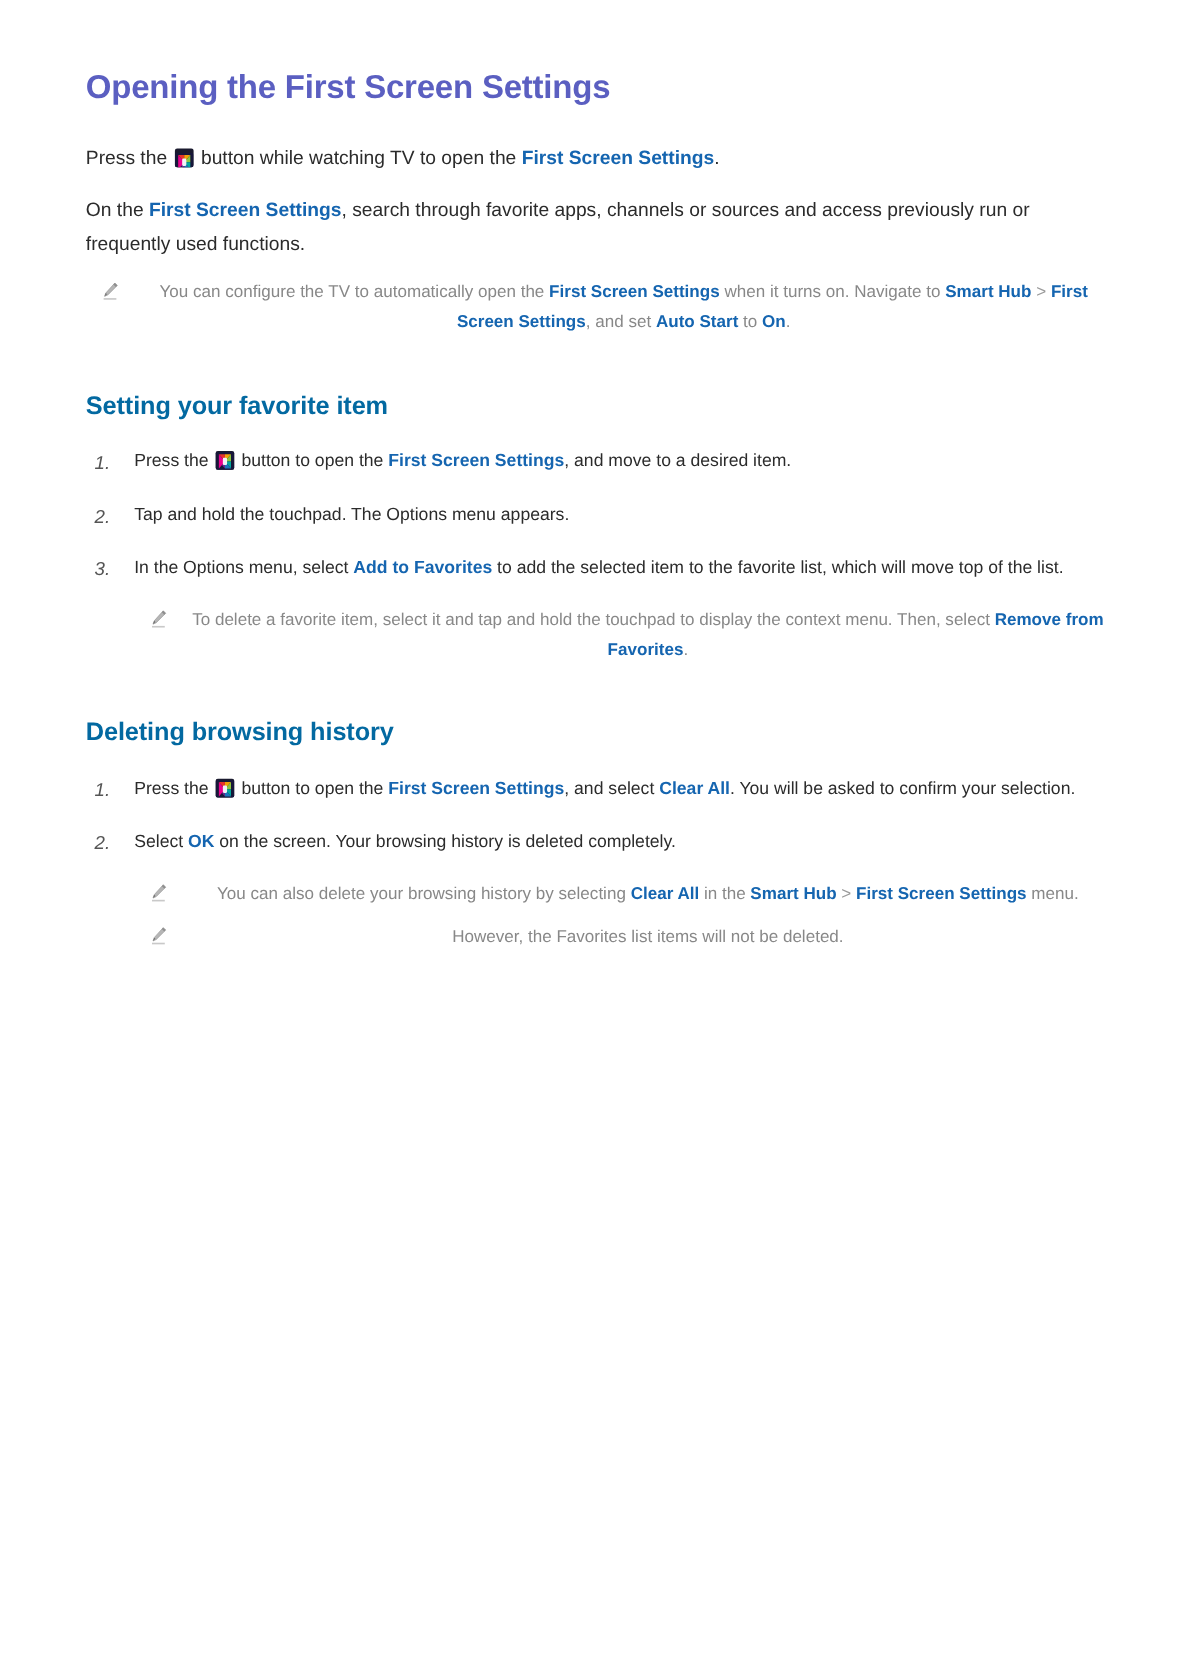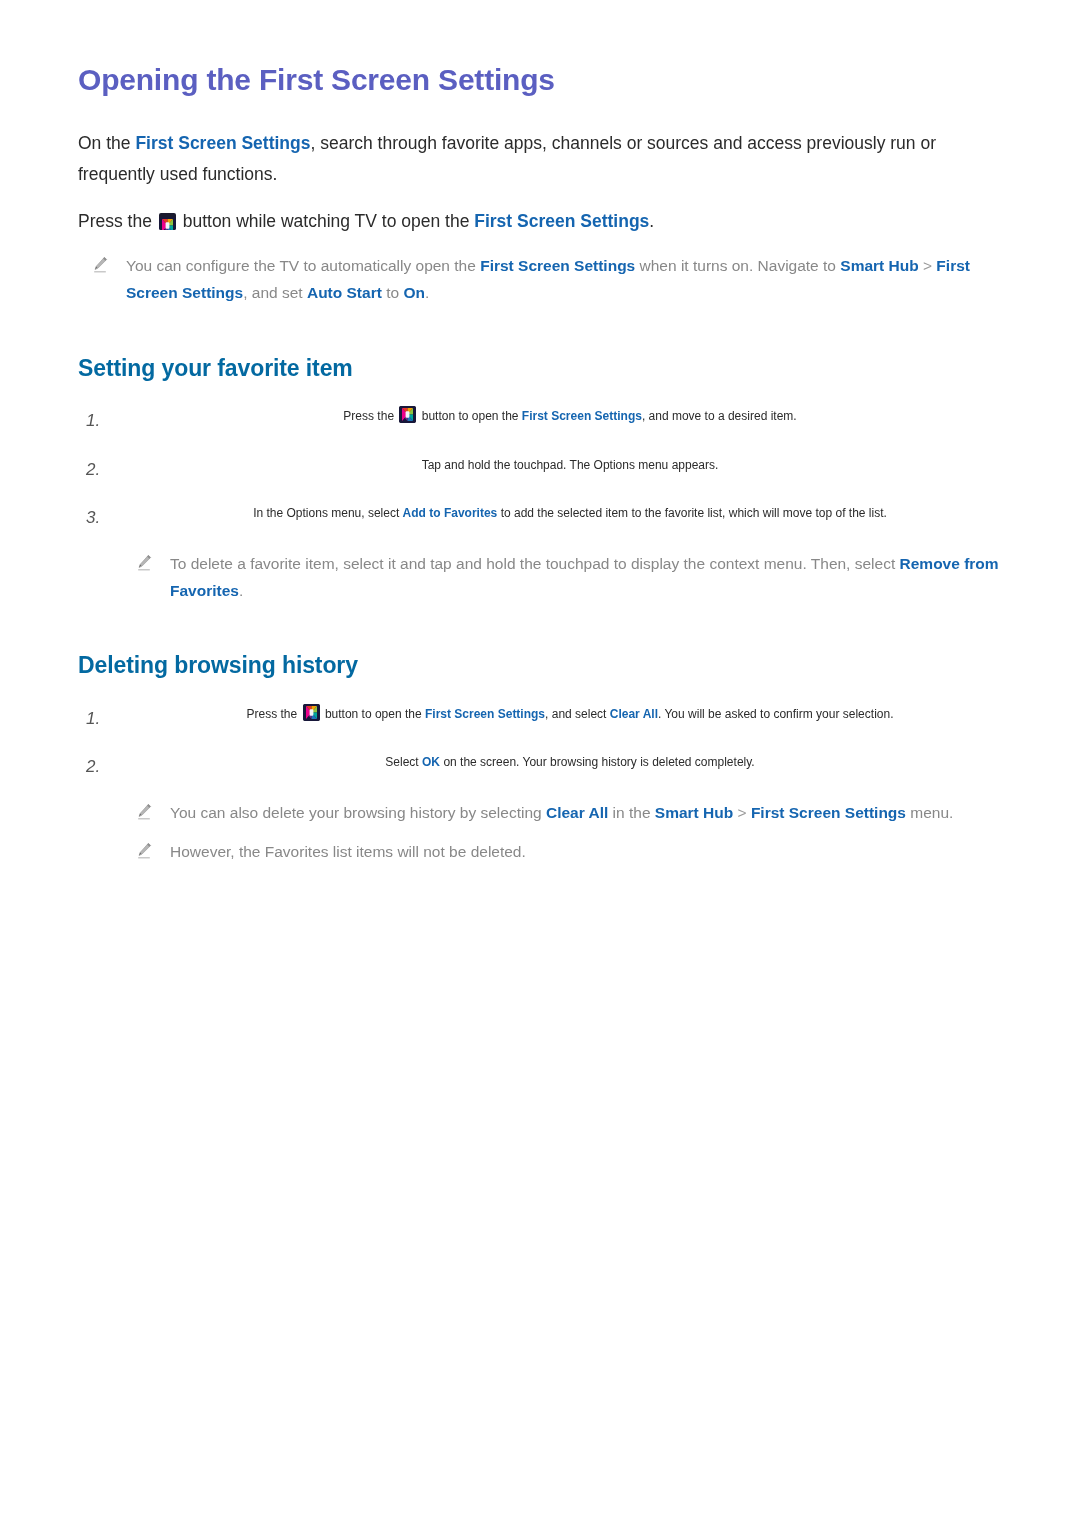--- a/index.html
+++ b/index.html
@@ -49,20 +49,21 @@
     color: #1565b0;
     font-weight: bold;
   }
   
   .note {
     display: flex;
     align-items: flex-start;
     margin: 12px 0 12px 0;
     padding-left: 14px;
     max-width: 930px;
+    text-align: center;
   }
   .note.indent-2 {
     padding-left: 58px;
   }
   .note-body {
     color: #888888;
     font-size: 15.5px;
     line-height: 1.72;
     padding-left: 18px;
     flex: 1;
@@ -92,66 +93,65 @@
     width: 44px;
     color: #555555;
     font-size: 17px;
     font-style: italic;
     line-height: 1.78;
     padding-left: 8px;
   }
   .step-text {
     flex: 1;
     color: #2b2b2b;
-    font-size: 12px;
+    font-size: 16px;
     line-height: 1.78;
-    text-align: center;
   }
   
   .hub-icon {
     display: inline-block;
     width: 17px;
     height: 17px;
     vertical-align: -3px;
     margin: 0 2px;
     border-radius: 2px;
     overflow: hidden;
     position: relative;
     background: #1a1a2e;
   }
 </style>
 </head>
 <body>
 
 <div class="page">
 
   <h1 class="doc-title">Opening the First Screen Settings</h1>
-
-  <p class="body-para">
-    <span>On the</span>
-    <span class="lnk">First Screen Settings</span><span>, search through favorite apps, channels or sources and access previously run or frequently used functions.</span>
-  </p>
 
   <p class="body-para">
     <span>Press the</span>
     <span class="hub-icon">
       <svg width="17" height="17" viewBox="0 0 17 17" xmlns="http://www.w3.org/2000/svg">
         <rect x="0" y="0" width="17" height="17" rx="2" fill="#17173a"></rect>
         <path d="M3 2 L8.5 2 L8.5 8.5 Z" fill="#e8342a"></path>
         <path d="M8.5 2 L14 2 L8.5 8.5 Z" fill="#f2a007"></path>
         <path d="M14 2 L14 8.5 L8.5 8.5 Z" fill="#8dc63f"></path>
         <path d="M14 8.5 L14 15 L8.5 8.5 Z" fill="#00a79d"></path>
         <path d="M8.5 8.5 L14 15 L8.5 15 Z" fill="#1b75bc"></path>
         <path d="M3 8.5 L8.5 8.5 L8.5 15 Z" fill="#662d91"></path>
         <path d="M3 2 L8.5 8.5 L3 15 Z" fill="#ec008c"></path>
         <rect x="6.6" y="5.2" width="3.8" height="6.6" rx="1" fill="#f3f3f8"></rect>
       </svg>
     </span>
     <span>button while watching TV to open the</span>
     <span class="lnk">First Screen Settings</span><span>.</span>
+  </p>
+
+  <p class="body-para">
+    <span>On the</span>
+    <span class="lnk">First Screen Settings</span><span>, search through favorite apps, channels or sources and access previously run or frequently used functions.</span>
   </p>
 
   <div class="note">
     <span class="pencil-icon">
       <svg width="16" height="18" viewBox="0 0 16 18" xmlns="http://www.w3.org/2000/svg">
         <path d="M12.4 1.3 L14.6 3.5 L6.0 12.1 L3.1 13.4 L4.2 10.4 Z" fill="#b6b6b6" stroke="#9d9d9d" stroke-width="0.7"></path>
         <path d="M12.4 1.3 L14.6 3.5 L13.3 4.8 L11.1 2.6 Z" fill="#8f8f8f"></path>
         <path d="M3.1 13.4 L4.2 10.4 L5.3 11.5 Z" fill="#6e6e6e"></path>
         <rect x="2.2" y="15.0" width="11.6" height="1.5" fill="#c9c9c9"></rect>
       </svg>

